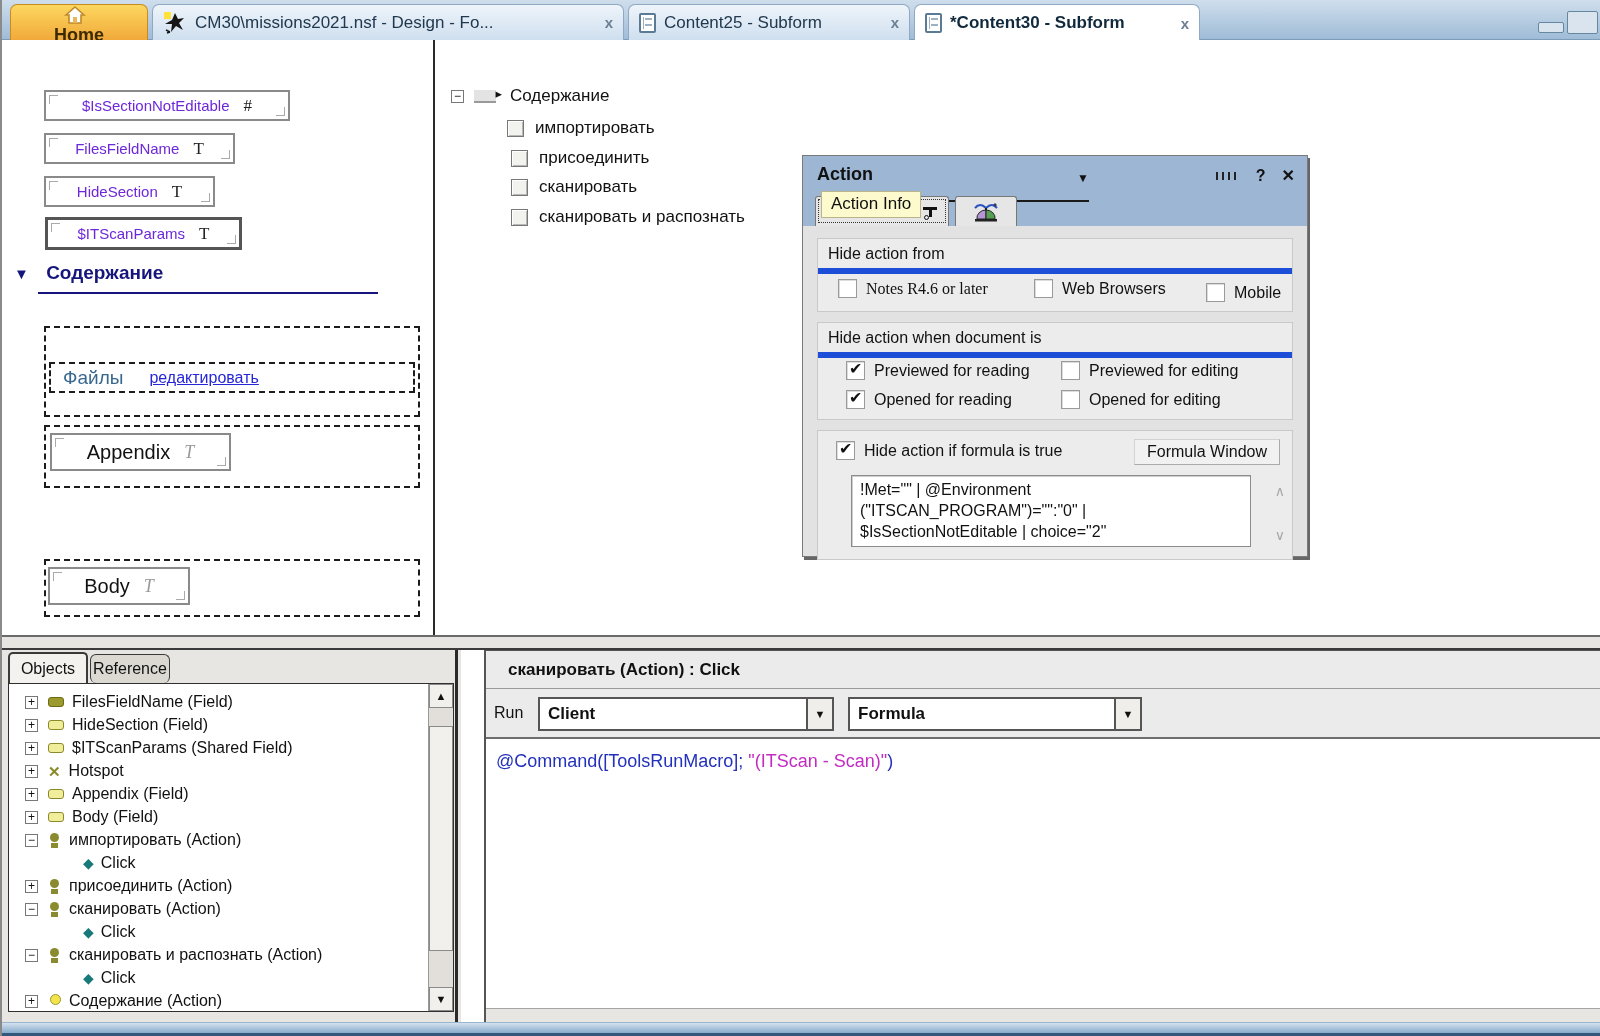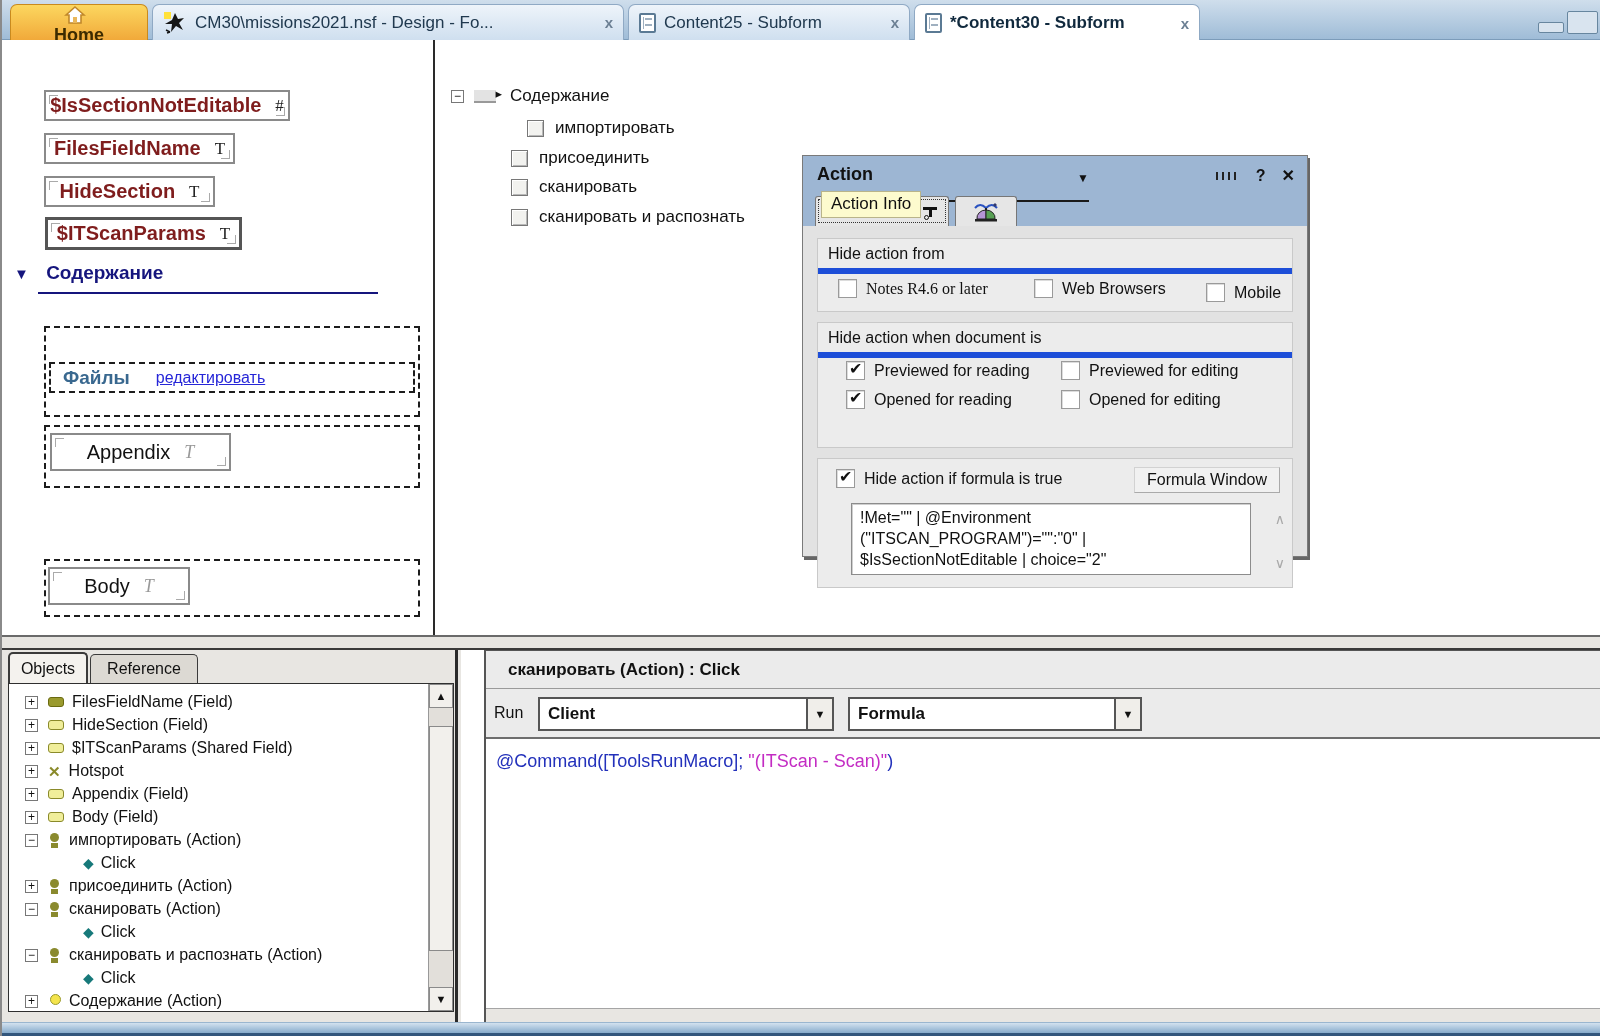--- a/index.html
+++ b/index.html
@@ -35,30 +35,30 @@
   .canvas{position:absolute;left:437px;top:0;right:0;height:595px;background:#fff;}
 
   
   .chip{position:absolute;background:#fff;border:2px solid #8a8a8a;display:flex;
         align-items:center;justify-content:center;}
   .chip.sel{border:3px solid #555;}
   .chip::before{content:"";position:absolute;left:3px;top:3px;width:8px;height:8px;
         border-left:1px solid #aaa;border-top:1px solid #aaa;}
   .chip::after{content:"";position:absolute;right:3px;bottom:3px;width:8px;height:8px;
         border-right:1px solid #aaa;border-bottom:1px solid #aaa;}
-  .chip .fname{color:#7f1d1d;font-weight:bold;font-size:20px;}
+  .chip .fname{color:#6d28d9;font-weight:normal;font-size:15px;}
   .chip .ftype{font-family:"Liberation Serif",serif;font-size:17px;color:#222;margin-left:14px;}
   .chip.big .fname{color:#111;font-weight:normal;font-size:20px;}
   .chip.big .ftype{color:#999;font-style:italic;font-size:18px;}
 
   .secthead{position:absolute;left:12px;top:222px;color:#15157d;font-weight:bold;font-size:19px;}
   .secthead .tri{display:inline-block;margin-right:12px;font-size:15px;}
   .sectline{position:absolute;left:36px;top:252px;width:340px;height:0;border-top:2px solid #15157d;}
   .dash{position:absolute;border:2px dashed #1c1c1c;}
-  .bluelabel{color:#39688f;font-weight:bold;font-size:19px;}
+  .bluelabel{color:#39688f;font-weight:normal;font-size:19px;}
   .editlink{color:#2626d8;font-size:16px;text-decoration:underline;}
   .navyline{position:absolute;left:36px;top:598px;width:341px;border-top:2px solid #22224a;}
 
   
   .treerow{position:absolute;display:flex;align-items:center;font-size:17px;color:#111;}
   .expbox{width:13px;height:13px;border:1px solid #777;background:#fff;font-size:12px;
           line-height:10px;text-align:center;color:#111;flex:none;}
   .rooticon{width:22px;height:13px;margin-left:10px;position:relative;flex:none;
             background:#e3e3e3;border-bottom:2px solid #999;}
   .rooticon span{position:absolute;right:-6px;top:-4px;font-size:13px;color:#111;}
@@ -108,21 +108,21 @@
           border-top:2px solid #6a6a6a;border-bottom:2px solid #3a3a3a;}
 
   
   .bottom{position:absolute;left:0;top:650px;width:1600px;height:372px;background:#e8e6e2;}
   .objpane{position:absolute;left:0;top:0;width:456px;height:372px;background:#e8e6e2;
            border-right:3px solid #2a2a2a;}
   .objtab{position:absolute;top:2px;height:31px;border:1px solid #3a3a3a;border-bottom:none;
           border-radius:5px 5px 0 0;display:flex;align-items:center;justify-content:center;
           font-size:16px;color:#111;}
   .objtab.active{left:6px;width:80px;background:#f4f2ee;border-width:2px;z-index:2;}
-  .objtab.idle{left:88px;width:108px;background:#dcd9d3;top:4px;height:29px;}
+  .objtab.idle{left:88px;width:80px;background:#dcd9d3;top:4px;height:29px;border-radius:6px;}
   .treebox{position:absolute;left:6px;top:33px;width:446px;height:329px;background:#fff;
            border:1px solid #2f2f2f;overflow:hidden;}
   .orow{position:absolute;left:0;height:22px;display:flex;align-items:center;font-size:16px;color:#111;}
   .oexp{width:13px;height:13px;border:1px solid #777;background:#fff;font-size:12px;line-height:10px;
         text-align:center;flex:none;margin-right:10px;}
   .ic-field{width:16px;height:10px;border:1px solid #8a8a2a;background:#f0ee9a;border-radius:3px;flex:none;margin-right:8px;}
   .ic-field.solid{background:#9a9a2e;border-color:#6a6a10;}
   .ic-hotspot{color:#8a8a2a;font-weight:bold;font-size:15px;margin-right:8px;flex:none;line-height:1;}
   .ic-action{width:13px;height:15px;position:relative;flex:none;margin-right:8px;}
   .ic-action::before{content:"";position:absolute;left:2px;top:0;width:9px;height:9px;border-radius:50%;background:#8a8a2e;}
@@ -261,21 +261,21 @@
   <div class="canvas">
 
     <div class="treerow" style="left:12px;top:46px;">
       <span class="expbox">−</span>
       <span class="rooticon">
           <span>▸</span>
         </span>
       <span style="margin-left:14px;">Содержание</span>
     </div>
 
-    <div class="treerow" style="left:88px;top:78px;">
+    <div class="treerow" style="left:68px;top:78px;">
       <span class="cb3d"></span>
       <span style="margin-left:11px;">импортировать</span>
     </div>
     <div class="treerow" style="left:72px;top:108px;">
       <span class="cb3d"></span>
       <span style="margin-left:11px;">присоединить</span>
     </div>
     <div class="treerow" style="left:72px;top:137px;">
       <span class="cb3d"></span>
       <span style="margin-left:11px;">сканировать</span>
@@ -327,21 +327,21 @@
           <div class="cbrow" style="left:216px;top:40px;">
             <span class="cb"></span>
             <span class="cblabel">Web Browsers</span>
           </div>
           <div class="cbrow" style="left:388px;top:44px;">
             <span class="cb"></span>
             <span class="cblabel">Mobile</span>
           </div>
         </div>
 
-        <div class="grp" style="height:126px;">
+        <div class="grp" style="height:98px;">
           <div class="gtitle">Hide action when document is</div>
           <div class="cbrow" style="left:28px;top:38px;">
             <span class="cb checked">
                 <span class="chk">✔</span>
               </span>
             <span class="cblabel">Previewed for reading</span>
           </div>
           <div class="cbrow" style="left:243px;top:38px;">
             <span class="cb"></span>
             <span class="cblabel">Previewed for editing</span>

